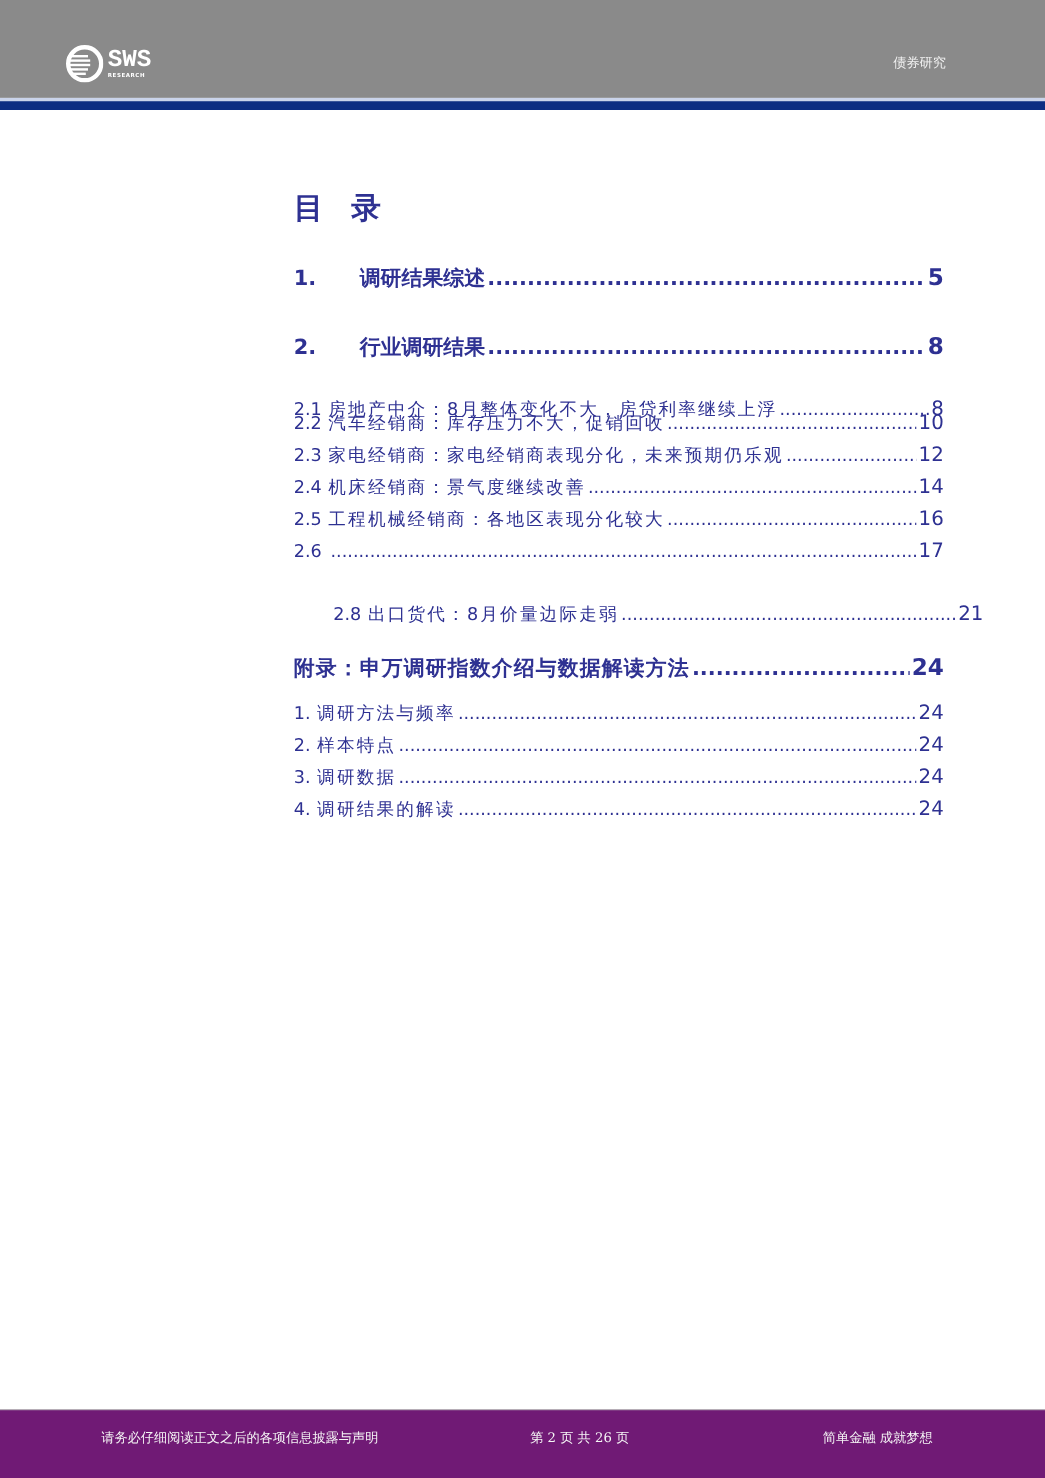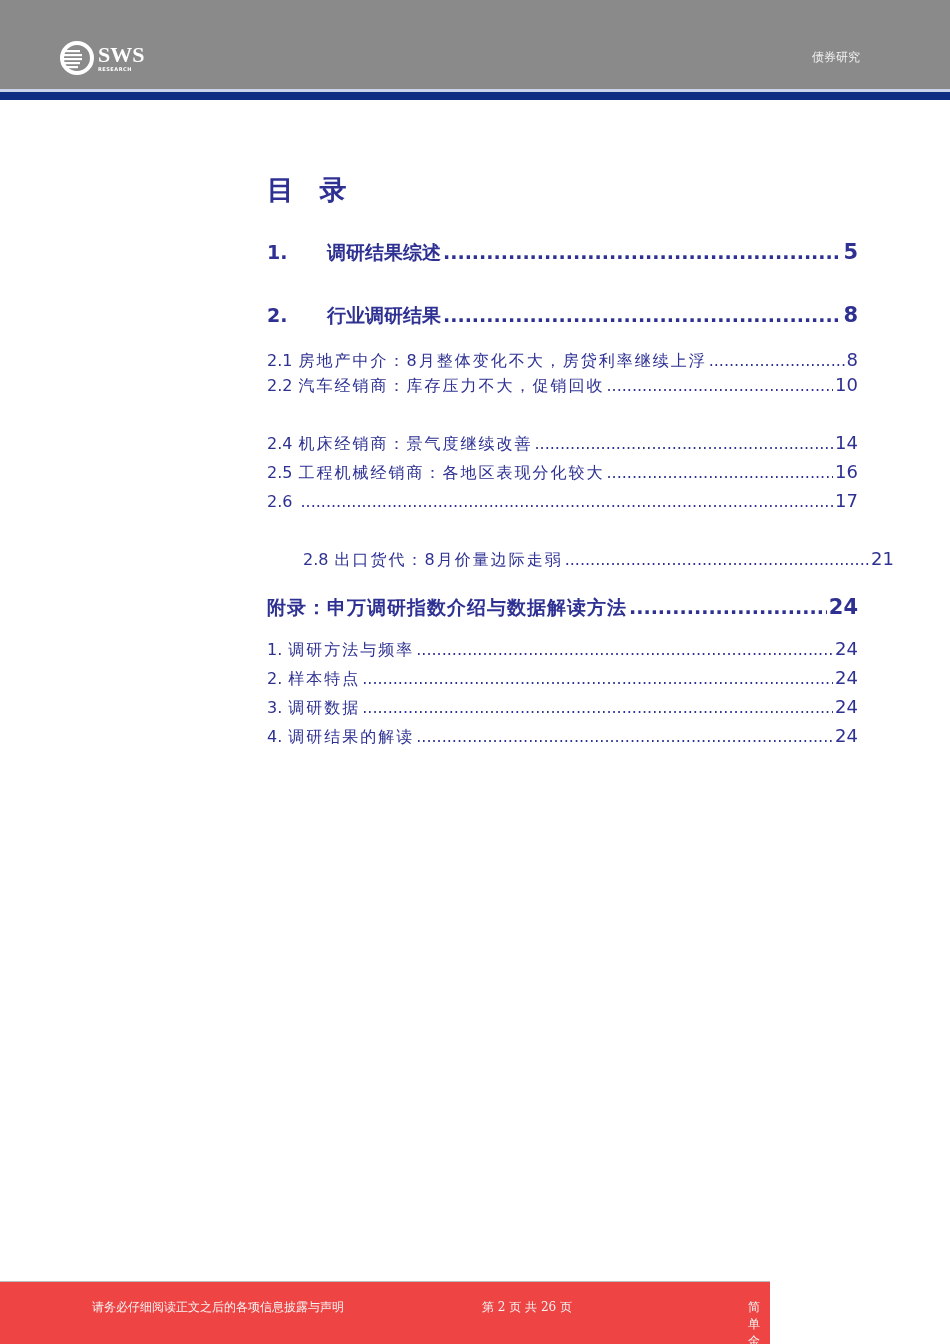--- a/index.html
+++ b/index.html
@@ -19,21 +19,21 @@
       position: absolute; left: 0; top: 92px; width: 950px; height: 8px;
       background: #0c2d82;
     }
     .logo {
       position: absolute; left: 60px; top: 40px; height: 36px; display: flex; align-items: center;
     }
     .logo-mark {
       width: 34px; height: 34px; position: relative;
     }
     .logo-text { margin-left: 4px; display: flex; flex-direction: column; line-height: 1; }
-    .logo-sws { color: #fff; font-weight: bold; font-size: 22px; letter-spacing: 0px; font-family: Liberation Serif, serif; }
+    .logo-sws { color: #fff; font-weight: bold; font-size: 22px; letter-spacing: 0px; font-family: Liberation Mono, monospace; }
     .logo-research { color: #fff; font-size: 5px; font-weight: bold; letter-spacing: 0.5px; margin-top: 1px; }
     .header-right {
       position: absolute; right: 90px; top: 49px; color: #f2f2f2; font-size: 12px;
       font-family: "DejaVu Serif", serif;
     }
     .toc {
       position: absolute; left: 267px; top: 170px; width: 591px; color: #2e3192;
     }
     .toc-title {
       font-size: 27px; letter-spacing: 8px; margin: 0; height: 40px; line-height: 40px;
@@ -56,22 +56,22 @@
     .lvl1 .num { width: 60px; }
     .lvl1 .page { font-size: 21px; }
     .lvl2 { font-size: 16px; }
     .lvl2 .num { margin-right: 6px; }
     .lvl2 .label { letter-spacing: 2px; }
     .lvl2 .page { font-size: 18px; }
     .appendix { font-size: 19px; font-weight: bold; }
     .appendix .label { letter-spacing: 1px; }
     .appendix .page { font-size: 21px; }
     .footer {
-      position: absolute; left: 0; top: 1281px; width: 770px; height: 63px;
-      background: #ef4444; border-top: 1px solid #bdbdbd;
+      position: absolute; left: 0; top: 1281px; width: 950px; height: 63px;
+      background: #701a75; border-top: 1px solid #bdbdbd;
     }
     .footer span {
       position: absolute; top: 17px; color: #f5f5f5; font-size: 12px;
       font-family: "DejaVu Serif", serif;
     }
   </style>
 </head>
 <body>
 
 <div class="header">
@@ -104,31 +104,37 @@
     <span class="page">5</span>
   </div>
 
   <div class="row lvl1" style="top:133px;">
     <span class="num">2.</span>
     <span class="label">行业调研结果</span>
     <span class="dots"></span>
     <span class="page">8</span>
   </div>
 
-  <div class="row lvl2" style="top:179px;">
+  <div class="row lvl2" style="top:191px;">
     <span class="num">2.1</span>
     <span class="label">房地产中介：8月整体变化不大，房贷利率继续上浮</span>
     <span class="dots"></span>
     <span class="page">8</span>
   </div>
   <div class="row lvl2" style="top:204px;">
     <span class="num">2.2</span>
     <span class="label">汽车经销商：库存压力不大，促销回收</span>
     <span class="dots"></span>
     <span class="page">10</span>
+  </div>
+  <div class="row lvl2" style="top:233px;">
+    <span class="num">2.3</span>
+    <span class="label">家电经销商：家电经销商表现分化，未来预期仍乐观</span>
+    <span class="dots"></span>
+    <span class="page">12</span>
   </div>
   <div class="row lvl2" style="top:262px;">
     <span class="num">2.4</span>
     <span class="label">机床经销商：景气度继续改善</span>
     <span class="dots"></span>
     <span class="page">14</span>
   </div>
   <div class="row lvl2" style="top:291px;">
     <span class="num">2.5</span>
     <span class="label">工程机械经销商：各地区表现分化较大</span>

